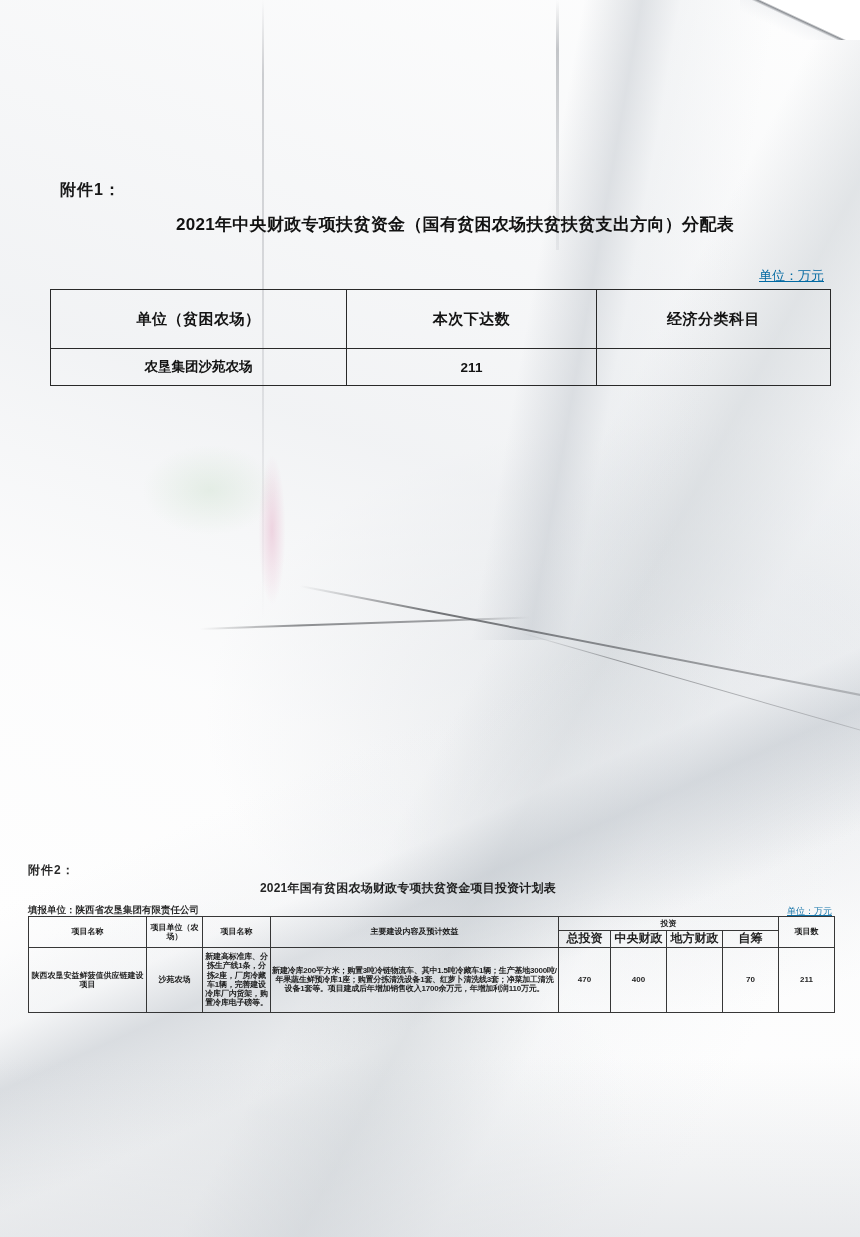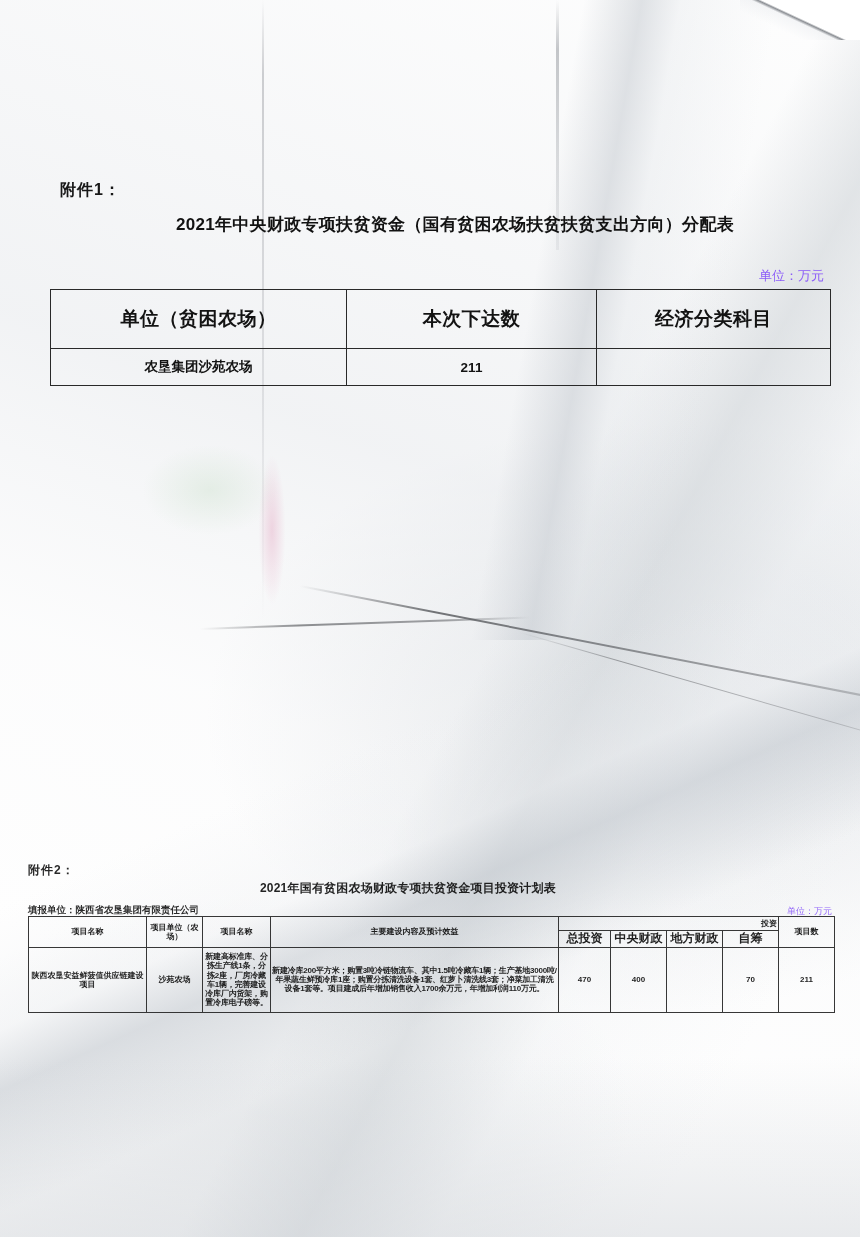--- a/index.html
+++ b/index.html
@@ -119,22 +119,23 @@
     font-weight: bold;
     color: #141414;
     white-space: nowrap;
   }
   #title1 { left: 176px; top: 213px; font-size: 17px; letter-spacing: 0.3px; }
   #title2 { left: 260px; top: 880px; font-size: 12px; letter-spacing: 0.2px; }
 
   .unit-note {
     position: absolute;
     font-family: "Liberation Sans", sans-serif;
-    color: #8b5cf6;
+    color: #0369a1;
     white-space: nowrap;
+    text-decoration: underline;
   }
   #unit1 { right: 36px; top: 267px; font-size: 13px; }
   #unit2 { right: 28px; top: 905px; font-size: 9px; }
 
   #filler-unit {
     position: absolute;
     left: 28px; top: 904px;
     font-family: "Liberation Sans", sans-serif;
     font-size: 9.5px;
     font-weight: bold;
@@ -154,21 +155,21 @@
     table-layout: fixed;
   }
   table.t1 th, table.t1 td {
     border: 1px solid #2b2b2b;
     text-align: center;
     font-family: "Liberation Sans", sans-serif;
     color: #151515;
   }
   table.t1 th {
     height: 56px;
-    font-size: 19px;
+    font-size: 15px;
     font-weight: bold;
     letter-spacing: 0.5px;
   }
   table.t1 td {
     height: 34px;
     font-size: 13.5px;
     font-weight: bold;
   }
   .t1 col.c1 { width: 296px; }
   .t1 col.c2 { width: 250px; }
@@ -190,21 +191,21 @@
   table.t2 th, table.t2 td {
     border: 1px solid #2b2b2b;
     text-align: center;
     vertical-align: middle;
     font-size: 8px;
     font-weight: bold;
     line-height: 1.15;
     padding: 1px 1px;
   }
   table.t2 .hdr-tall { height: 26px; }
-  table.t2 .invest-group { height: 11px; font-size: 8px; text-align: right; }
+  table.t2 .invest-group { height: 11px; font-size: 8px; }
   table.t2 .sub-hdr { height: 13px; font-size: 12px; margin-top: 12px; }
   table.t2 td.body { height: 62px; }
   td.desc {
     text-align: left;
     font-size: 6.5px;
     line-height: 1.25;
     padding: 2px 2px;
     letter-spacing: -0.2px;
   }
   td.build-scale {

